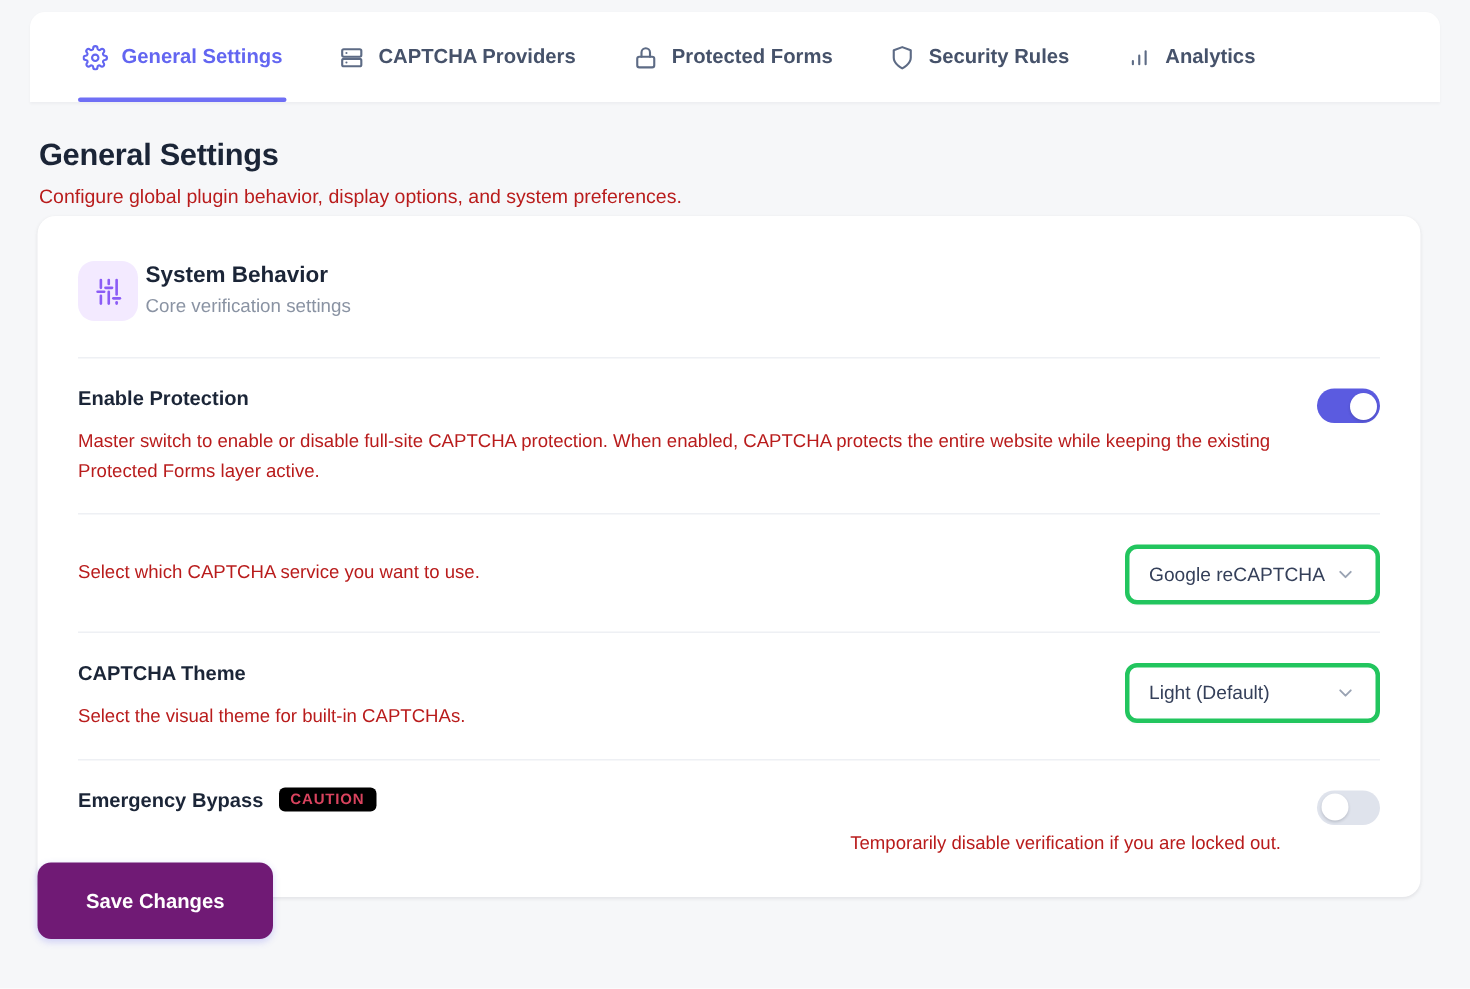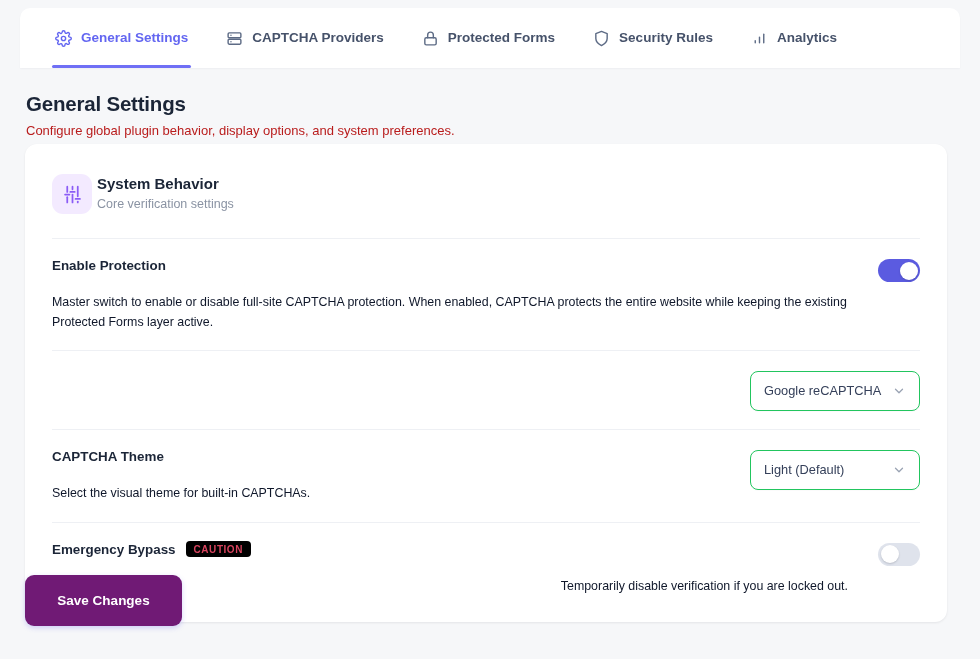--- a/index.html
+++ b/index.html
@@ -132,21 +132,21 @@
     font-size: 12.5px;
     color: #8a93a3;
     line-height: 1.25;
   }
 
   
   .row {
     display: flex;
     align-items: flex-start;
     justify-content: space-between;
-    gap: 30px;
+    gap: 24px;
     padding: 18px 0 18px 0;
     border-top: 1px solid #eef0f4;
     min-height: 62px;
   }
 
   .row:first-of-type { border-top: 1px solid #eef0f4; }
 
   .row-main { flex: 1 1 auto; min-width: 0; }
 
   .row-title-line {
@@ -168,23 +168,23 @@
     color: #d9435e;
     font-size: 10px;
     font-weight: 700;
     letter-spacing: .55px;
     padding: 3px 8px 2.5px 8px;
     border-radius: 4px;
     line-height: 1.1;
   }
 
   .row-desc {
-    margin-top: 19px;
+    margin-top: 11px;
     font-size: 12.4px;
-    color: #0f172a;
+    color: #b91c1c;
     line-height: 1.55;
     max-width: 830px;
   }
 
   .row-control {
     flex: 0 0 auto;
     display: flex;
     align-items: center;
     padding-top: 2px;
   }
@@ -212,21 +212,21 @@
     box-shadow: 0 1px 2px rgba(16,24,40,.18);
   }
 
   .toggle.on  .knob { right: 2.5px; }
   .toggle.off .knob { left: 2.5px; }
 
   
   .select {
     width: 170px;
     height: 40px;
-    border: 1px solid #22c55e;
+    border: 3px solid #22c55e;
     border-radius: 8px;
     background: #ffffff;
     display: flex;
     align-items: center;
     justify-content: space-between;
     padding: 0 13px;
     font-size: 12.8px;
     color: #35405a;
     cursor: pointer;
     box-shadow: 0 1px 1px rgba(16,24,40,.02);
@@ -349,20 +349,21 @@
     </div>
     <div class="row-control">
       <div class="toggle on">
         <span class="knob"></span>
       </div>
     </div>
   </div>
 
   <div class="row">
     <div class="row-main">
+      <div class="row-desc">Select which CAPTCHA service you want to use.</div>
     </div>
     <div class="row-control">
       <div class="select">
         <span>Google reCAPTCHA</span>
         <span class="chev">
           <svg width="14" height="14" viewBox="0 0 24 24" fill="none" stroke="currentColor" stroke-width="2.2" stroke-linecap="round" stroke-linejoin="round">
             <polyline points="6 9 12 15 18 9"></polyline>
           </svg>
         </span>
       </div>

